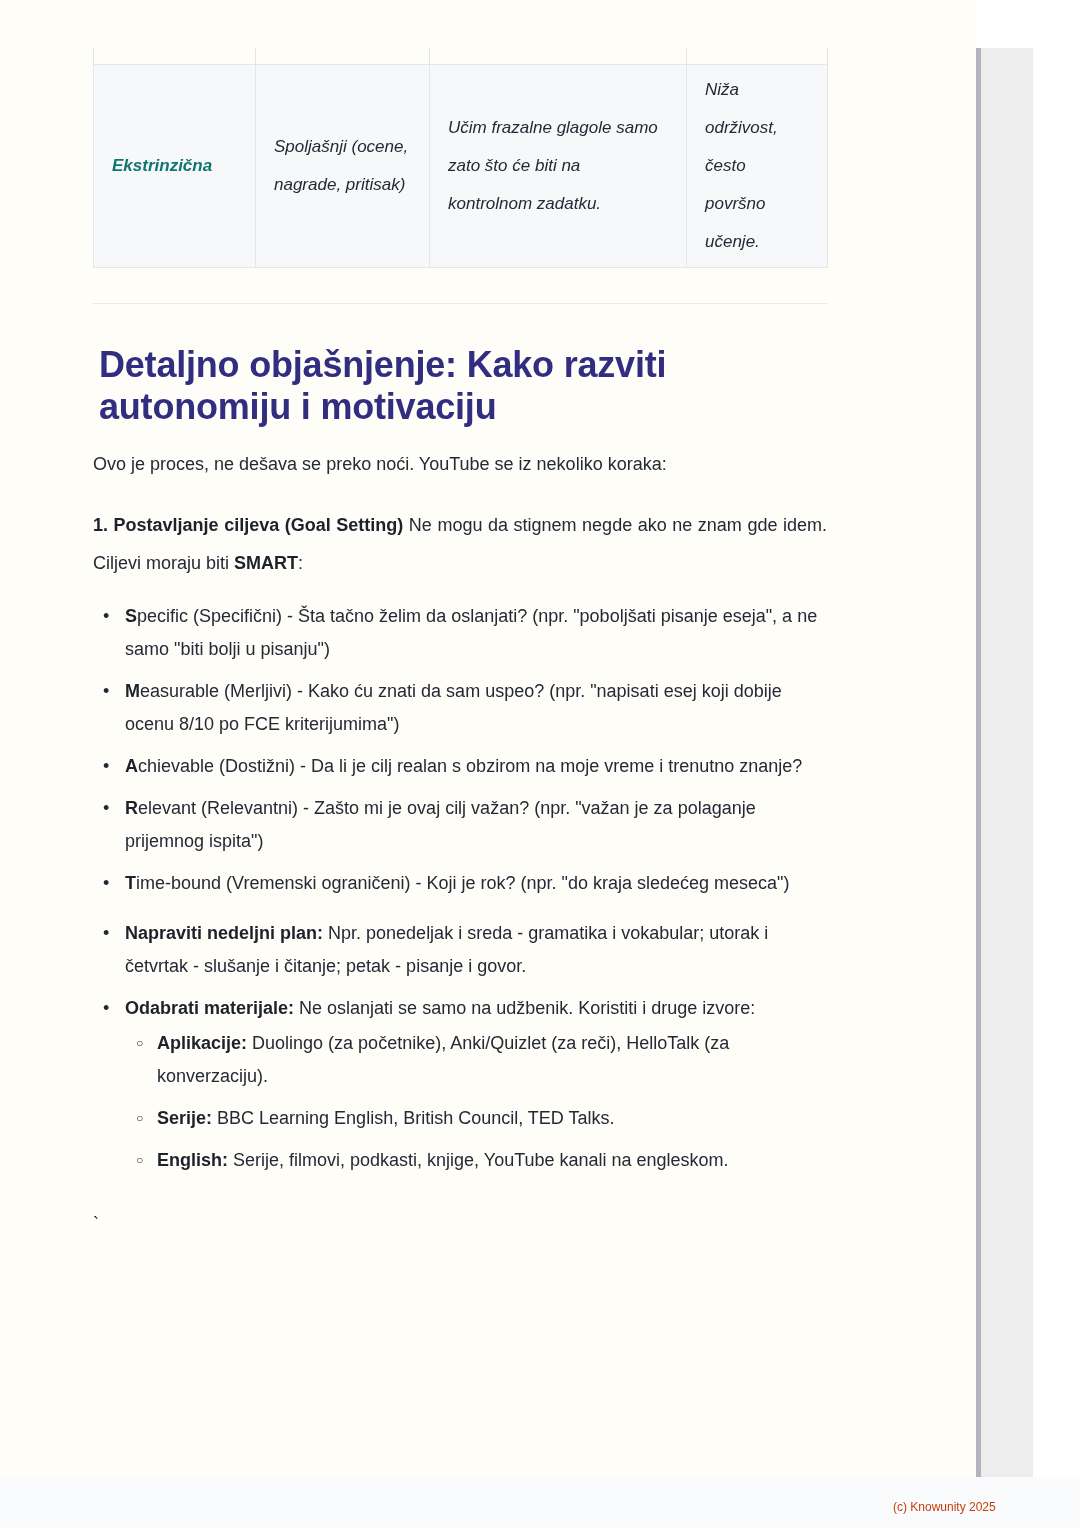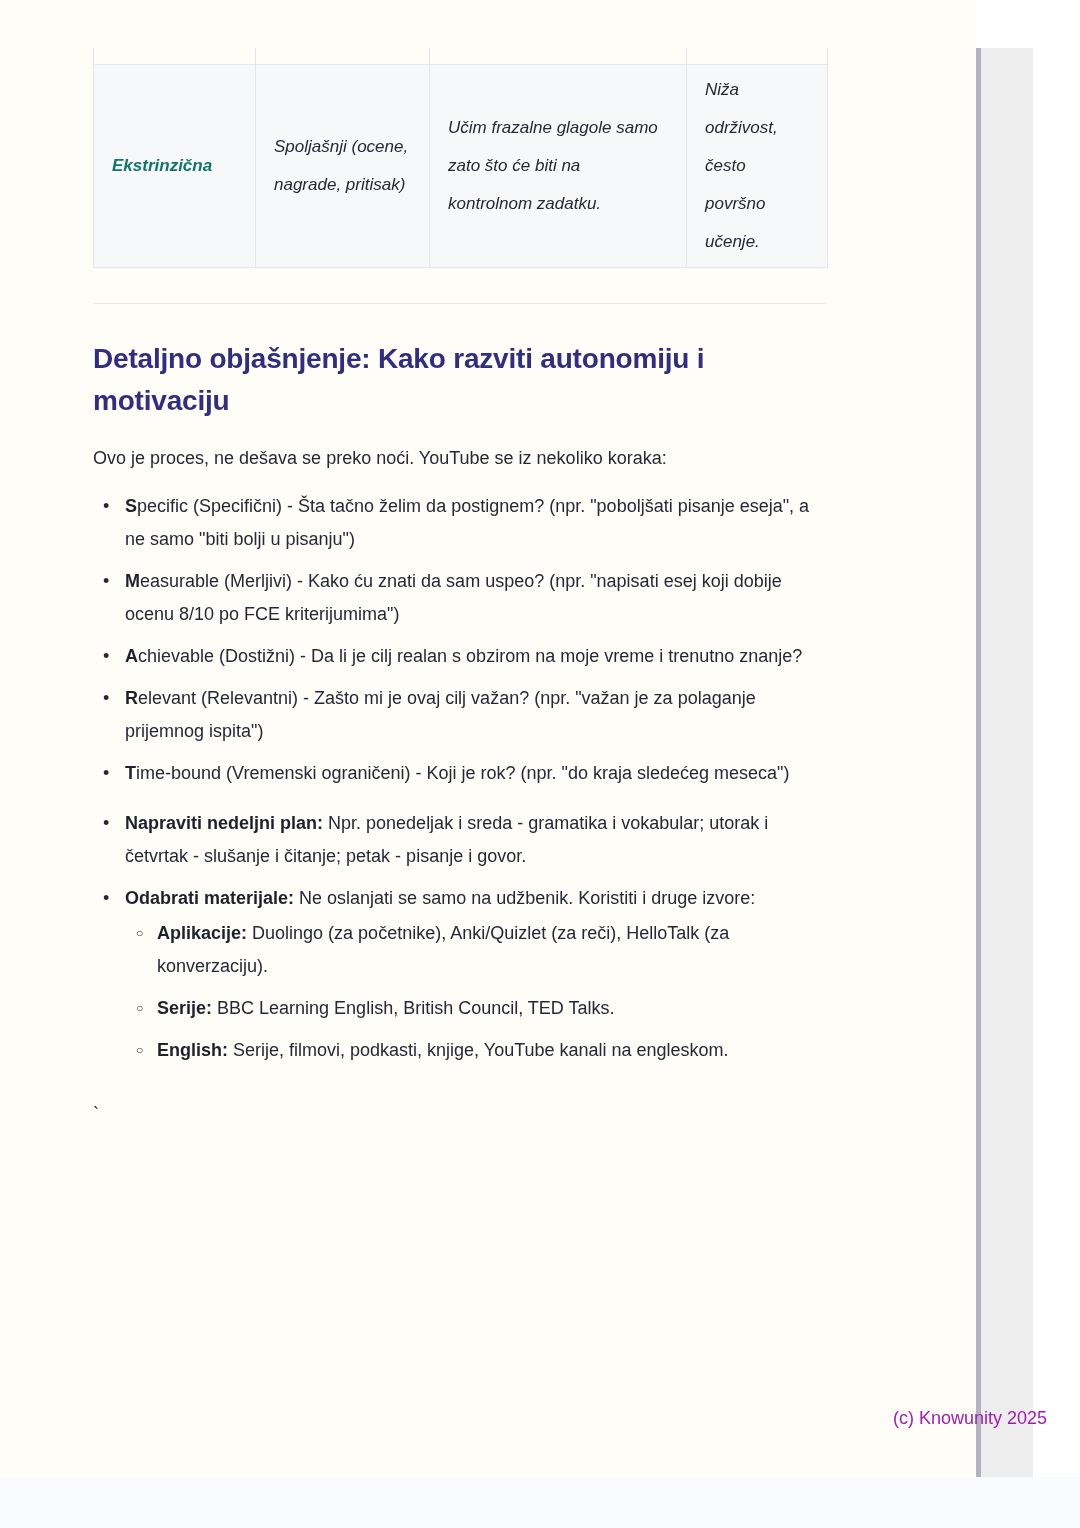--- a/index.html
+++ b/index.html
@@ -14,38 +14,38 @@
        table-layout:fixed;font-size:17px;color:#242936;}
   .tbl td{border:1px solid #e3e6ea;padding:6px 18px;vertical-align:middle;line-height:38px;font-style:italic;}
   .r0 td{height:16px;border-top:none;padding:0 18px;background:transparent;}
   .r1{height:202px;}
   .r1 td{background:#f6f8f9;}
   .r1 .c1{font-weight:bold;color:#0f766e;}
   
   .divider{position:absolute;left:93px;top:303px;width:734px;height:1px;background:#e7e8ea;}
   
   .content{position:absolute;left:93px;top:338px;width:734px;font-size:18px;color:#242936;}
-  h1{margin:0;font-size:28px;line-height:42px;font-weight:bold;color:#312e81;letter-spacing:-0.2px;}
+  h1{margin:6px;font-size:36px;line-height:42px;font-weight:bold;color:#312e81;letter-spacing:-0.2px;}
   .intro{margin:22px 0 0;line-height:28px;}
   .pnum{margin:28px 0 0;line-height:38px;text-align:justify;}
   .p2{margin:25px 0 0;}
   b{font-weight:bold;color:#1c212b;}
   .list{margin:18px 0 0;}
   .list2{margin:17px 0 0;}
   .li{display:flex;margin:0 0 9px;line-height:33px;}
   .mk{flex:0 0 22px;margin-left:10px;color:#242936;}
   .tx{flex:1;}
   .sublist{margin-top:2px;}
   .sublist .mk{flex:0 0 21px;margin-left:11px;font-size:12px;}
   .stray{margin:22px 0 0;line-height:33px;}
   
   .scroll-track{position:absolute;left:976px;top:48px;width:57px;height:1429px;
     background:#ededee;border-left:5px solid #b4b1c0;box-sizing:border-box;}
   .bottom-band{position:absolute;left:0;top:1477px;width:1080px;height:51px;background:#fafbfd;}
-  .footer{position:absolute;left:893px;top:1408px;font-size:18px;color:#a21caf;z-index:5;}
+  .footer{position:absolute;left:893px;top:1500px;font-size:12px;color:#c2410c;z-index:5;}
 </style>
 </head>
 <body>
 
 <div class="doc">
 
   <table class="tbl">
     <colgroup>
       <col style="width:162px">
         <col style="width:174px">
@@ -69,25 +69,26 @@
   </table>
 
   <div class="divider"></div>
 
   <div class="content">
 
     <h1>Detaljno objašnjenje: Kako razviti autonomiju i motivaciju</h1>
 
     <p class="intro">Ovo je proces, ne dešava se preko noći. YouTube se iz nekoliko koraka:</p>
 
+    <p class="pnum"><b>1. Postavljanje ciljeva (Goal Setting)</b><span> Ne mogu da stignem negde ako ne znam gde idem. Ciljevi moraju biti </span><b>SMART</b><span>:</span></p>
 
     <div class="list">
       <div class="li">
         <span class="mk">•</span>
-        <div class="tx"><b>S</b><span>pecific (Specifični) - Šta tačno želim da postignem? (npr. "poboljšati pisanje eseja", a ne samo "biti bolji u pisanju")</span></div>
+        <div class="tx"><b>S</b><span>pecific (Specifični) - Šta tačno želim da oslanjati? (npr. "poboljšati pisanje eseja", a ne samo "biti bolji u pisanju")</span></div>
       </div>
       <div class="li">
         <span class="mk">•</span>
         <div class="tx"><b>M</b><span>easurable (Merljivi) - Kako ću znati da sam uspeo? (npr. "napisati esej koji dobije ocenu 8/10 po FCE kriterijumima")</span></div>
       </div>
       <div class="li">
         <span class="mk">•</span>
         <div class="tx"><b>A</b><span>chievable (Dostižni) - Da li je cilj realan s obzirom na moje vreme i trenutno znanje?</span></div>
       </div>
       <div class="li">

